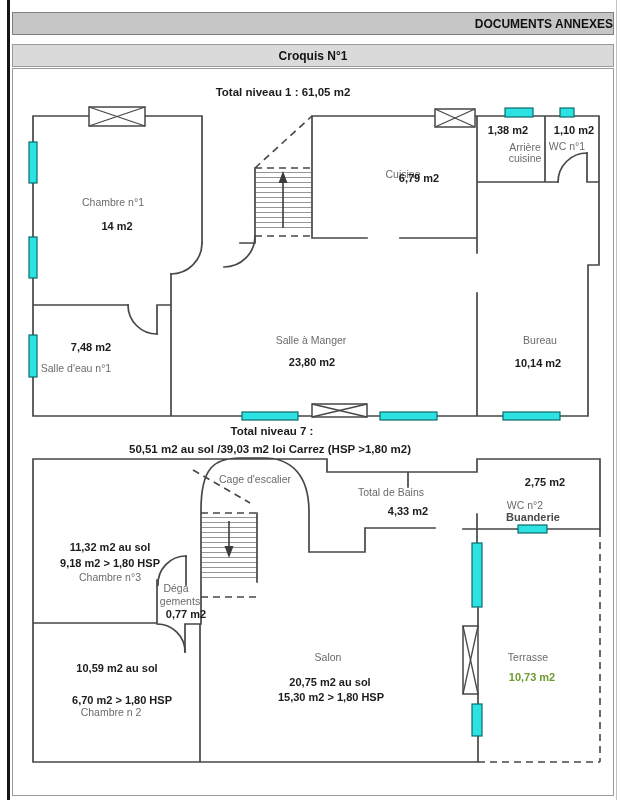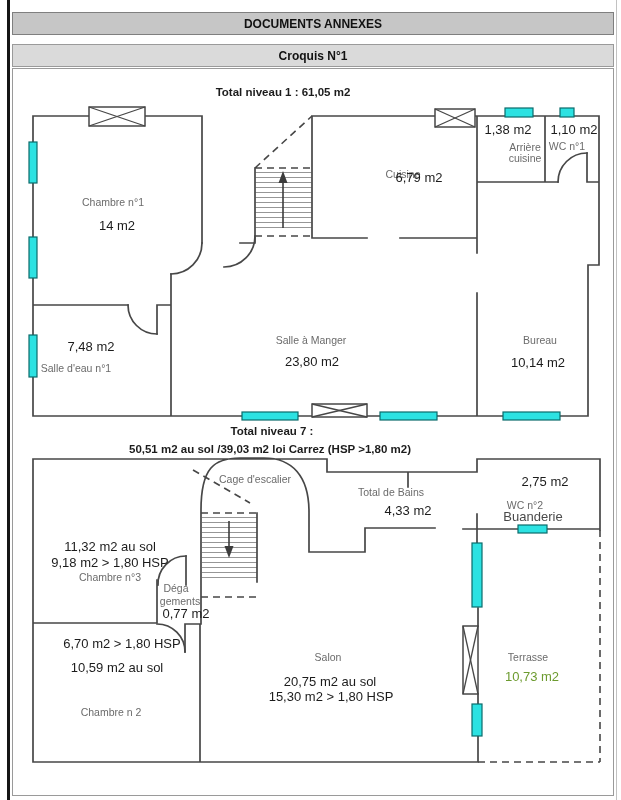--- a/index.html
+++ b/index.html
@@ -19,41 +19,41 @@
     width:621px;height:800px;position:relative;background:#ffffff;
     font-family:"Liberation Sans", sans-serif;overflow:hidden;
   }
   .left-rule{position:absolute;left:7px;top:0;width:3px;height:800px;background:#151515;}
   .right-rule{position:absolute;left:616px;top:0;width:1px;height:800px;background:#c2c2c2;}
   .bar{
     position:absolute;left:12px;width:602px;box-sizing:border-box;
     display:flex;align-items:center;justify-content:center;
     font-weight:bold;font-size:12px;color:#111;
   }
-  .bar1{top:12px;height:23px;background:var(--bar1_bg);border:1px solid var(--bar1_border);}
+  .bar1{top:12px;height:23px;background:var(--bar1_bg);border:1px solid var(--bar1_border);justify-content:flex-end;}
   .bar2{top:44px;height:23px;background:var(--bar2_bg);border:1px solid var(--bar2_border);}
   .plan-box{
     position:absolute;left:12px;top:68px;width:602px;height:728px;
     box-sizing:border-box;border:1px solid #9a9a9a;background:#fff;
   }
   svg.plan{position:absolute;left:0;top:0;width:621px;height:800px;}
   .wall{stroke:var(--wall);stroke-width:1.7;fill:none;stroke-linecap:square;}
   .dash{stroke:var(--wall);stroke-width:1.6;fill:none;stroke-dasharray:7 5;}
   .win{fill:var(--window_fill);stroke:var(--window_stroke);stroke-width:1.2;}
   .xbox{fill:#ffffff;stroke:var(--wall);stroke-width:1.5;}
   .xline{stroke:var(--wall);stroke-width:1.3;}
   .hatch-rect{fill:url(#hatchp);stroke:none;}
   .arrow{stroke:#3c3c3c;stroke-width:1.6;}
   .arrowhead{fill:#3c3c3c;stroke:none;}
   .lbl{
     position:absolute;transform:translate(-50%,-50%);
     white-space:nowrap;font-size:10.5px;color:var(--label_gray);
     text-align:center;line-height:1.1;
   }
-  .lbl.bold{font-weight:normal;font-size:13px;color:var(--value_dark);}
+  .lbl.bold{font-weight:bold;font-size:11px;color:var(--value_dark);}
   .lbl.title{font-weight:bold;font-size:11.5px;color:var(--value_dark);}
   .lbl.wrap{white-space:normal;width:54px;line-height:1.05;}
   .lbl.green{color:var(--terrasse_green);}
   .lbl.darkgray{color:#4a4a4a;}
 </style>
 </head>
 <body>
 
 <div class="left-rule"></div>
 <div class="right-rule"></div>
@@ -200,21 +200,21 @@
 
 <div class="lbl bold" style="left:545px;top:482px;">2,75 m2</div>
 <div class="lbl" style="left:525px;top:506px;">WC n°2</div>
 <div class="lbl bold darkgray" style="left:533px;top:517px;">Buanderie</div>
 
 <div class="lbl" style="left:176px;top:589px;">Déga</div>
 <div class="lbl" style="left:180px;top:602px;">gements</div>
 <div class="lbl bold" style="left:186px;top:614px;">0,77 m2</div>
 
 <div class="lbl bold" style="left:117px;top:668px;">10,59 m2 au sol</div>
-<div class="lbl bold" style="left:116px;top:644px;padding-left:12px;">6,70 m2 &gt; 1,80 HSP</div>
+<div class="lbl bold" style="left:116px;top:700px;padding-left:12px;">6,70 m2 &gt; 1,80 HSP</div>
 <div class="lbl" style="left:111px;top:713px;">Chambre n 2</div>
 
 <div class="lbl" style="left:328px;top:658px;">Salon</div>
 <div class="lbl bold" style="left:330px;top:682px;">20,75 m2 au sol</div>
 <div class="lbl bold" style="left:331px;top:697px;">15,30 m2 &gt; 1,80 HSP</div>
 
 <div class="lbl" style="left:528px;top:658px;">Terrasse</div>
 <div class="lbl bold green" style="left:532px;top:677px;">10,73 m2</div>
 
 </body></html>

